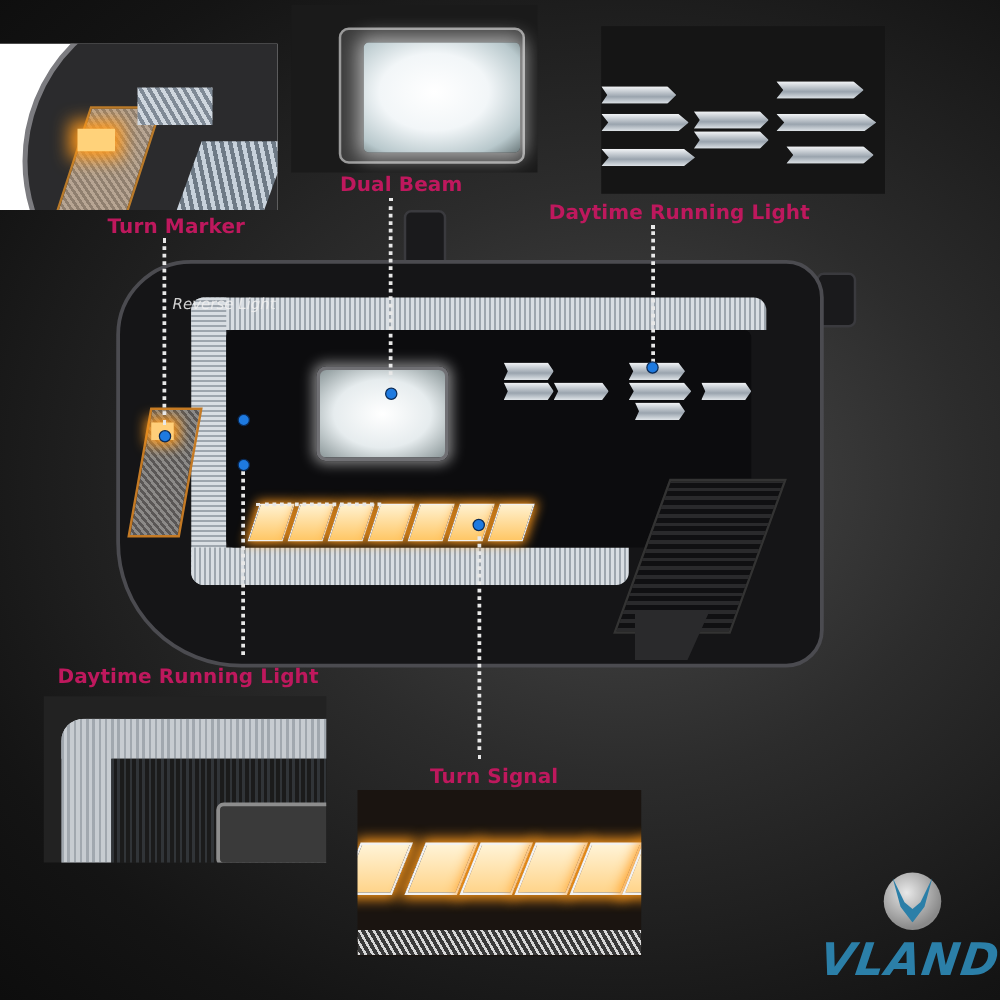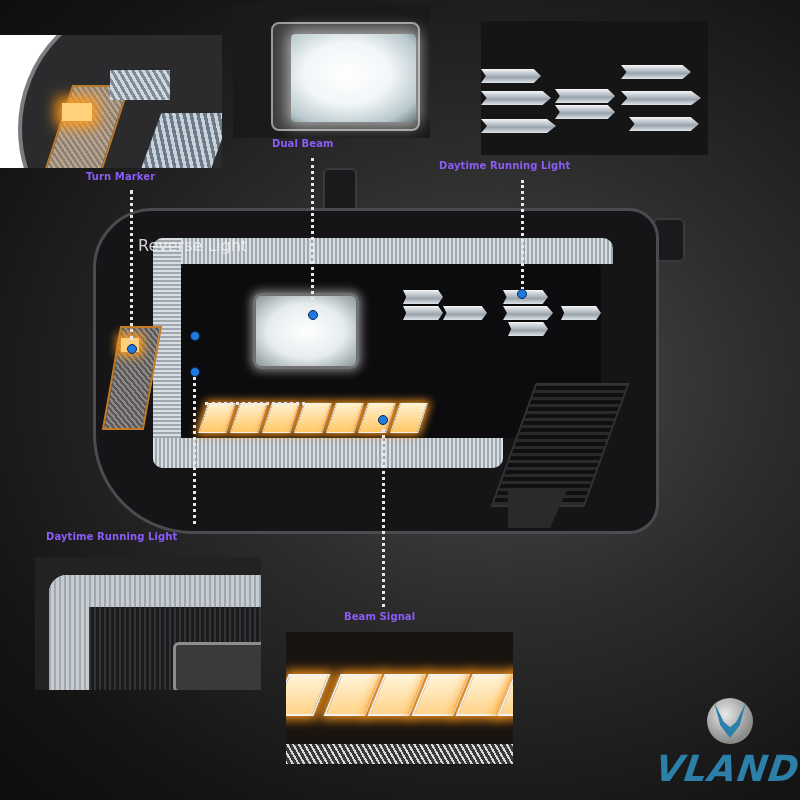--- a/index.html
+++ b/index.html
@@ -2,21 +2,21 @@
 <html><head>
 <meta charset="utf-8">
 <style>
   html, body { margin:0; padding:0; }
   body {
     width:800px; height:800px; overflow:hidden; position:relative;
     background: radial-gradient(ellipse at 62% 48%, #4a4a4a 0%, #2c2c2c 40%, #141414 80%, #0d0d0d 100%);
     font-family: "DejaVu Sans", "Liberation Sans", sans-serif;
   }
   .label {
-    position:absolute; color:#8b5cf6; font-weight:bold; font-size:10px;
+    position:absolute; color:#be185d; font-weight:bold; font-size:16px;
     white-space:nowrap; letter-spacing:0.1px;
   }
   .dotline { position:absolute; width:0; border-left:3px dotted #e8e8e8; }
   .dotline-h { position:absolute; height:0; border-top:3px dotted #e8e8e8; }
   .pin { position:absolute; width:8px; height:8px; border-radius:50%; background:#1e7ae0; border:1px solid #0a2a55; }
 
   
   .inset { position:absolute; overflow:hidden; background:#111; }
   #inset-side { left:0; top:35px; width:222px; height:133px; background:#fff; }
   #inset-side .lens-ring { position:absolute; left:18px; top:-40px; width:260px; height:260px; border-radius:50%; background:#2b2b2d; border:4px solid #7c7c80; }
@@ -50,21 +50,21 @@
   .hl-inner { position:absolute; left:88px; top:56px; width:420px; height:174px; background:#0c0c0e; border-radius:6px; }
   .hl-proj { position:absolute; left:160px; top:85px; width:100px; height:70px; border:3px solid #707074; border-radius:8px; background:radial-gradient(ellipse at 50% 50%, #ffffff 0%, #e6ecee 55%, #8a9698 100%); box-shadow:0 0 10px 2px rgba(255,255,255,0.5); }
   .hl-marker { position:absolute; left:18px; top:118px; width:38px; height:100px; background:repeating-linear-gradient(45deg,#8c8a88 0 2px,#5a5756 2px 4px); border:2px solid #c47a25; transform:skewX(-10deg); }
   .hl-marker-glow { position:absolute; left:28px; top:130px; width:18px; height:14px; background:#ffcf7a; box-shadow:0 0 10px 4px #ff9a1c; }
   .hl-grille { position:absolute; left:420px; top:175px; width:90px; height:120px; background:repeating-linear-gradient(0deg,#2a2a2c 0 3px,#101012 3px 7px), #111; transform:skewX(-20deg); border:2px solid #333; }
   .hl-bracket { position:absolute; left:230px; top:-40px; width:30px; height:40px; background:#1a1a1c; border:2px solid #3a3a3e; border-radius:6px 6px 0 0; }
   .hl-bracket2 { position:absolute; left:560px; top:10px; width:28px; height:40px; background:#1a1a1c; border:2px solid #3a3a3e; border-radius:6px; }
   .hl-foot { position:absolute; left:415px; top:280px; width:60px; height:40px; background:#2a2a2c; clip-path:polygon(0 0,100% 0,70% 100%,0 100%); }
   .tsig { position:absolute; top:195px; width:26px; height:28px; background:linear-gradient(180deg,#fff1cf,#ffc766); border:1px solid #f2f2f2; transform:skewX(-18deg); box-shadow:0 0 8px 2px #ff9a1c; }
 
-  .reverse-label { position:absolute; left:138px; top:236px; color:rgba(240,240,240,0.85); font-size:16px; }
+  .reverse-label { position:absolute; left:138px; top:236px; color:rgba(240,240,240,0.85); font-size:12px;font-style:italic; }
 
   
   #logo { position:absolute; left:652px; top:690px; width:140px; height:100px; }
   #logo .emblem { position:absolute; left:55px; top:8px; width:46px; height:46px; border-radius:50%; background:radial-gradient(circle at 40% 35%, #e8e8e8, #8a8a8a 70%); }
   #logo .wing { position:absolute; left:62px; top:12px; width:32px; height:36px; background:#2b7fa8; clip-path:polygon(0 0, 30% 55%, 50% 70%, 70% 55%, 100% 0, 80% 65%, 50% 100%, 20% 65%); }
   #logo .word { position:absolute; left:4px; top:58px; font-family:"DejaVu Sans", sans-serif; font-weight:bold; font-style:italic; font-size:36px; color:#2b7fa8; letter-spacing:1px; transform:skewX(-8deg); }
 </style>
 </head>
 <body>
 
@@ -136,21 +136,21 @@
   <div class="hl-grille"></div>
   <div class="hl-foot"></div>
 </div>
 
 <span class="reverse-label">Reverse Light</span>
 
 <span class="label" style="left:86px;top:171px;">Turn Marker</span>
 <span class="label" style="left:272px;top:138px;">Dual Beam</span>
 <span class="label" style="left:439px;top:160px;">Daytime Running Light</span>
 <span class="label" style="left:46px;top:531px;">Daytime Running Light</span>
-<span class="label" style="left:344px;top:611px;">Beam Signal</span>
+<span class="label" style="left:344px;top:611px;">Turn Signal</span>
 
 <div class="dotline" style="left:130px;top:190px;height:150px;"></div>
 <div class="dotline" style="left:311px;top:158px;height:155px;"></div>
 <div class="dotline" style="left:521px;top:180px;height:110px;"></div>
 <div class="dotline" style="left:193px;top:372px;height:152px;"></div>
 <div class="dotline" style="left:382px;top:422px;height:185px;"></div>
 <div class="dotline-h" style="left:205px;top:402px;width:100px;"></div>
 
 <div class="pin" style="left:127px;top:344px;"></div>
 <div class="pin" style="left:308px;top:310px;"></div>

